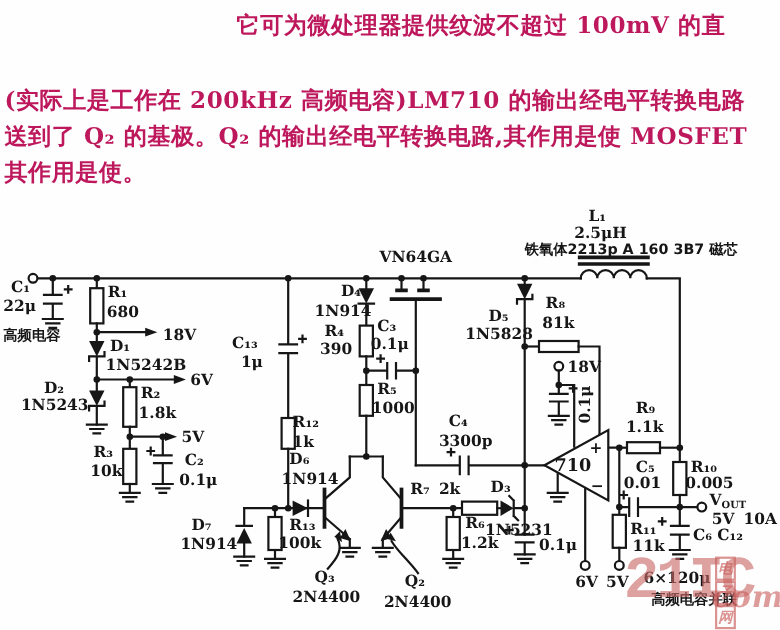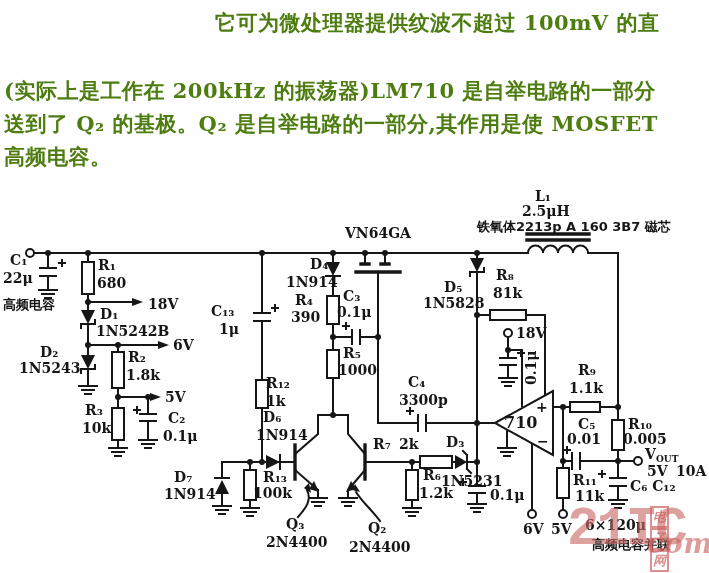--- a/index.html
+++ b/index.html
@@ -1,19 +1,19 @@
 <!DOCTYPE html>
 <html><head>
 <meta charset="utf-8">
 <style>
   html,body{margin:0;padding:0;background:#ffffff;}
   .page{position:relative;width:709px;height:573px;background:#fefefe;overflow:hidden;
         font-family:"DejaVu Serif",serif;}
   .tline{position:absolute;white-space:nowrap;font-weight:bold;font-size:21px;
-         color:#4d7c0f;letter-spacing:0.5px;font-family:"DejaVu Serif",serif;}
+         color:#be185d;letter-spacing:0.5px;font-family:"DejaVu Serif",serif;}
   svg{position:absolute;left:0;top:0;}
   .w{stroke:#161616;stroke-width:2;fill:none;stroke-linecap:square;}
   .w3{stroke:#161616;stroke-width:3.4;fill:none;stroke-linecap:square;}
   .sym{stroke:#161616;stroke-width:2;fill:#ffffff;}
   .blk{fill:#161616;stroke:none;}
   .lbl{font-family:"DejaVu Serif",serif;font-weight:bold;font-size:14px;fill:#161616;}
   .sub{font-family:"DejaVu Serif",serif;font-weight:bold;font-size:9px;fill:#161616;}
   .cn{font-family:"DejaVu Sans",sans-serif;font-weight:bold;font-size:13px;fill:#161616;}
   .op{font-family:"DejaVu Serif",serif;font-weight:bold;font-size:16px;fill:#161616;}
   .pm{font-family:"DejaVu Sans",sans-serif;font-weight:bold;font-size:14px;fill:#161616;}
@@ -27,23 +27,23 @@
   .wm-com{position:absolute;left:647px;top:528px;font-family:"DejaVu Serif",serif;
           font-style:italic;font-weight:bold;font-size:27px;color:#c9605e;opacity:.62;
           letter-spacing:1px;}
 </style>
 </head>
 <body>
 
 <div class="page">
 
   <div class="tline" style="top:9px;left:215px">它可为微处理器提供纹波不超过 100mV 的直</div>
-  <div class="tline" style="top:77px;left:4px">(实际上是工作在 200kHz 的振荡器)LM710 是自举电路的一部分</div>
-  <div class="tline" style="top:110px;left:4px">送到了 Q₂ 的基极。Q₂ 是自举电路的一部分,其作用是使 MOSFET</div>
-  <div class="tline" style="top:143px;left:4px">高频电容。</div>
+  <div class="tline" style="top:77px;left:4px">(实际上是工作在 200kHz 高频电容)LM710 的输出经电平转换电路</div>
+  <div class="tline" style="top:110px;left:4px">送到了 Q₂ 的基极。Q₂ 的输出经电平转换电路,其作用是使 MOSFET</div>
+  <div class="tline" style="top:143px;left:4px">其作用是使。</div>
 
   <svg width="709" height="573" viewBox="0 0 709 573">
 
     <g>
 
       <path class="w" d="M34,253 H528 M588,253 H618 M618,253 V407"></path>
       <circle class="sym" cx="30" cy="253" r="4"></circle>
 
       <path class="w3" d="M527,234 H589 M527,240 H589"></path>
       <path class="w" d="M528,253 a7.5,7.5 0 0 1 15,0 a7.5,7.5 0 0 1 15,0 a7.5,7.5 0 0 1 15,0 a7.5,7.5 0 0 1 15,0"></path>

